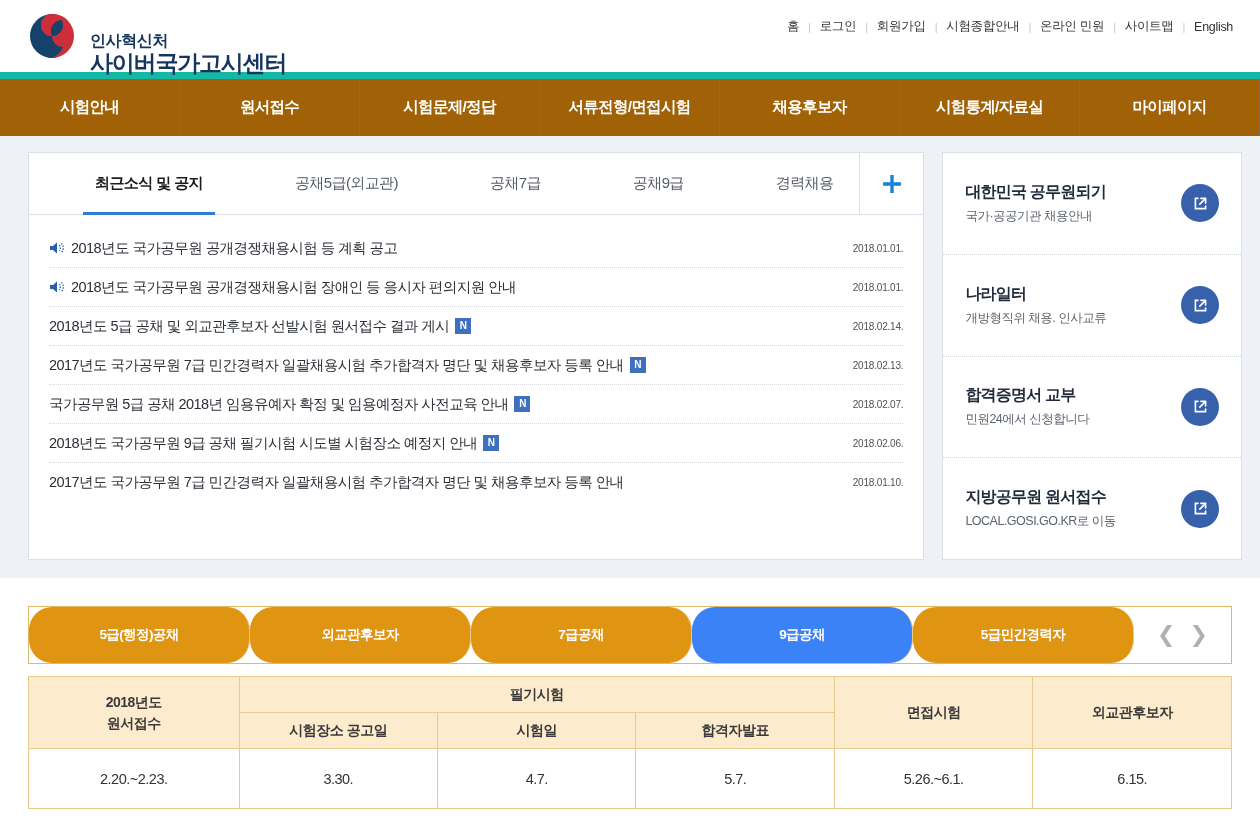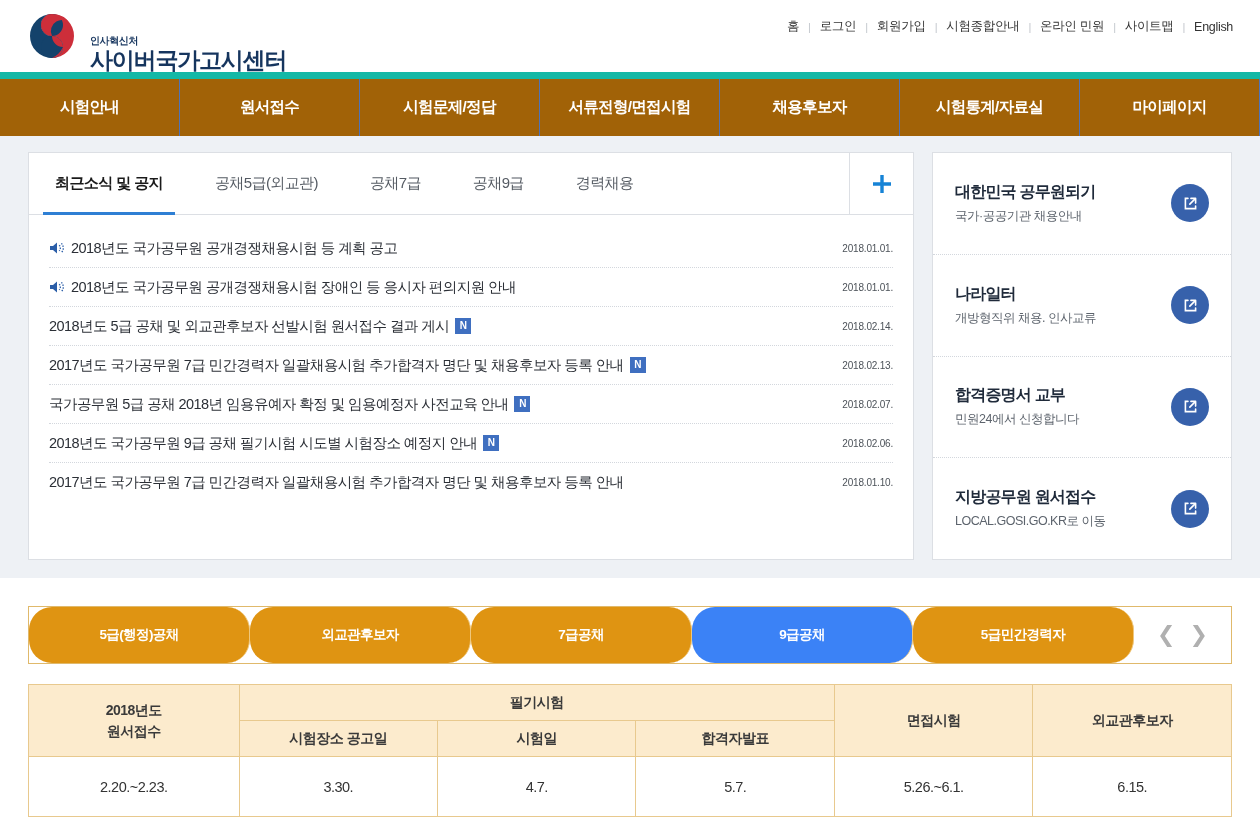--- a/index.html
+++ b/index.html
@@ -33,21 +33,21 @@
     margin-left: 26px;
     gap: 12px;
   }
   .logo-mark {
     width: 52px;
     height: 50px;
     flex: 0 0 52px;
   }
   .brand-text { line-height: 1.1; padding-top: 2px; }
   .brand-agency {
-    font-size: 10px;
+    font-size: 16px;
     font-weight: 700;
     color: #16355e;
     letter-spacing: -0.4px;
     margin-top: 34px;
   }
   .brand-site {
     font-size: 23px;
     font-weight: 700;
     color: #16355e;
     letter-spacing: -1.2px;
@@ -124,20 +124,21 @@
     display: flex;
     align-items: center;
     justify-content: center;
     padding: 0 26px;
     font-size: 15px;
     color: #555b63;
     letter-spacing: -0.6px;
     position: relative;
     cursor: pointer;
     white-space: nowrap;
+    margin-left: 40px;
   }
   .news-tab.active {
     color: #1a1a1a;
     font-weight: 700;
   }
   .news-tab.active::after {
     content: "";
     position: absolute;
     left: 14px; right: 14px;
     bottom: -1px;
@@ -279,21 +280,21 @@
     font-size: 22px;
     line-height: 1;
     cursor: pointer;
     font-family: "DejaVu Sans", sans-serif;
   }
 
   
   .sched-table {
     width: 100%;
     border-collapse: collapse;
-    margin-top: 20px;
+    margin-top: 12px;
     table-layout: fixed;
   }
   .sched-table th,
   .sched-table td {
     border: 1px solid #e8c98e;
     text-align: center;
     letter-spacing: -0.5px;
   }
   .sched-table th {
     background: #fcebcd;

